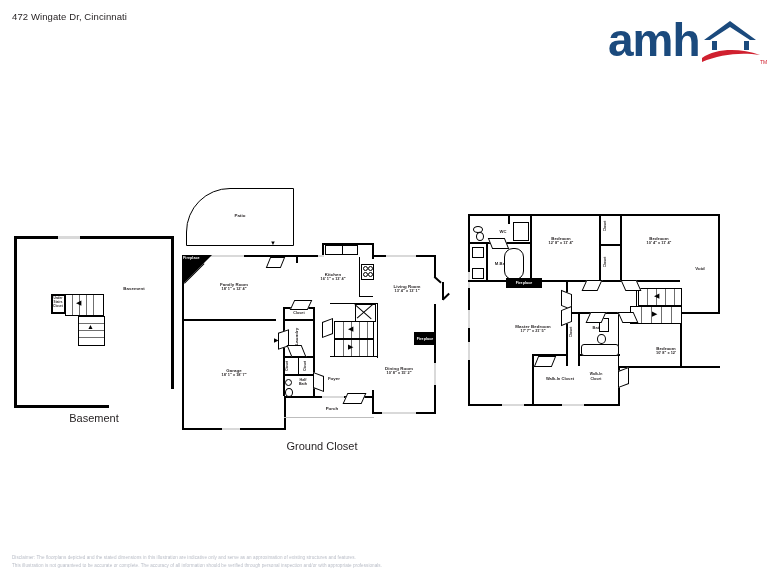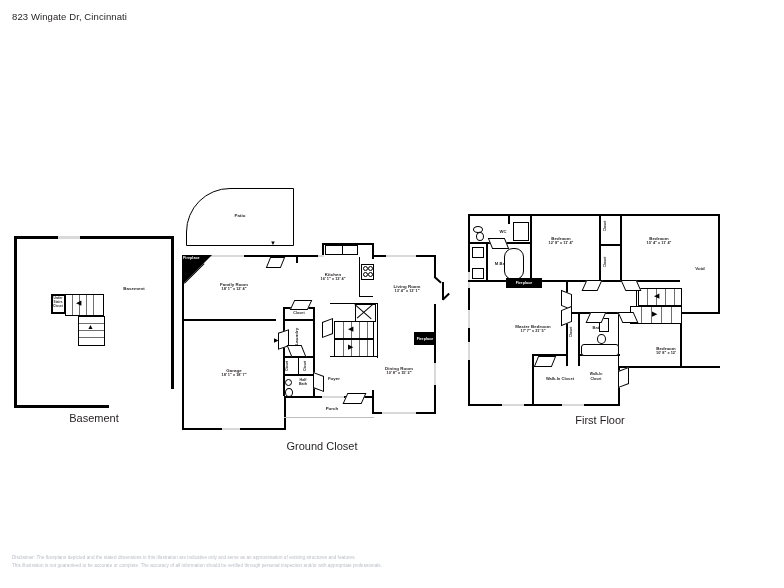--- a/index.html
+++ b/index.html
@@ -56,22 +56,35 @@
     position:absolute;left:12px;top:554px;width:600px;
     font-size:4.6px;line-height:1.85;color:#b9bdc7;letter-spacing:.05px;
   }
   #disclaimer div{white-space:nowrap;}
 </style>
 </head>
 <body>
 
 <div class="page">
 
-  <div id="page-title">823 Wingate Dr, Cincinnati</div>
-
+  <div id="page-title">472 Wingate Dr, Cincinnati</div>
+
+  <div id="logo">
+    <svg width="164" height="54" viewBox="0 0 164 54" xmlns="http://www.w3.org/2000/svg">
+
+      <text x="0" y="42" font-family="Liberation Sans, sans-serif" font-size="46" font-weight="bold" fill="#1b4a7d" letter-spacing="-1">amh</text>
+
+      <path d="M96 26 L122 7 L148 26 L142 26 L122 13 L102 26 Z" fill="#1b4a7d"></path>
+      <path d="M104 27 L104 36 L109 36 L109 27 Z" fill="#1b4a7d"></path>
+      <path d="M136 27 L136 36 L141 36 L141 27 Z" fill="#1b4a7d"></path>
+
+      <path d="M94 44 C108 34 132 34 152 41 C134 38 112 40 94 48 Z" fill="#d0202f"></path>
+      <text x="152" y="50" font-family="Liberation Sans, sans-serif" font-size="5" fill="#d0202f">TM</text>
+    </svg>
+  </div>
 
   <div class="plan" style="left:14px;top:236px;width:160px;height:172px;">
 
     <div class="w" style="left:0;top:0;width:160px;height:2.6px;"></div>
     <div class="gw" style="left:44px;top:0;width:22px;height:2.6px;"></div>
     <div class="w" style="left:0;top:0;width:2.6px;height:172px;"></div>
     <div class="w" style="left:157.4px;top:0;width:2.6px;height:153px;"></div>
     <div class="w" style="left:0;top:169.4px;width:95px;height:2.6px;"></div>
     <div class="w" style="left:92.4px;top:150.4px;width:67.6px;height:2.6px;"></div>
     <div class="w" style="left:92.4px;top:150.4px;width:2.6px;height:21.2px;"></div>
@@ -383,21 +396,20 @@
     <div class="door" style="left:116px;top:66px;width:14px;height:9px;transform:skewX(-24deg);"></div>
     <div class="door" style="left:155px;top:66px;width:14px;height:9px;transform:skewX(24deg);"></div>
     <div class="door" style="left:93px;top:78px;width:9px;height:14px;transform:skewY(22deg);"></div>
     <div class="door" style="left:93px;top:94px;width:9px;height:14px;transform:skewY(-22deg);"></div>
     <div class="door" style="left:120px;top:98px;width:14px;height:9px;transform:skewX(-24deg);"></div>
     <div class="door" style="left:152px;top:98px;width:14px;height:9px;transform:skewX(24deg);"></div>
     <div class="door" style="left:68px;top:142px;width:16px;height:9px;transform:skewX(-22deg);"></div>
     <div class="door" style="left:150px;top:155px;width:9px;height:15px;transform:skewY(-20deg);"></div>
     <div class="door" style="left:22px;top:24px;width:15px;height:9px;transform:skewX(22deg);"></div>
 
-    <div class="floor-name" style="left:52px;top:200px;width:160px;">First Floor</div>
   </div>
 
   <div id="disclaimer">
     <div>Disclaimer: The floorplans depicted and the stated dimensions in this illustration are indicative only and serve as an approximation of existing structures and features.</div>
     <div>This illustration is not guaranteed to be accurate or complete. The accuracy of all information should be verified through personal inspection and/or with appropriate professionals.</div>
   </div>
 
 </div>
 
 </body></html>

